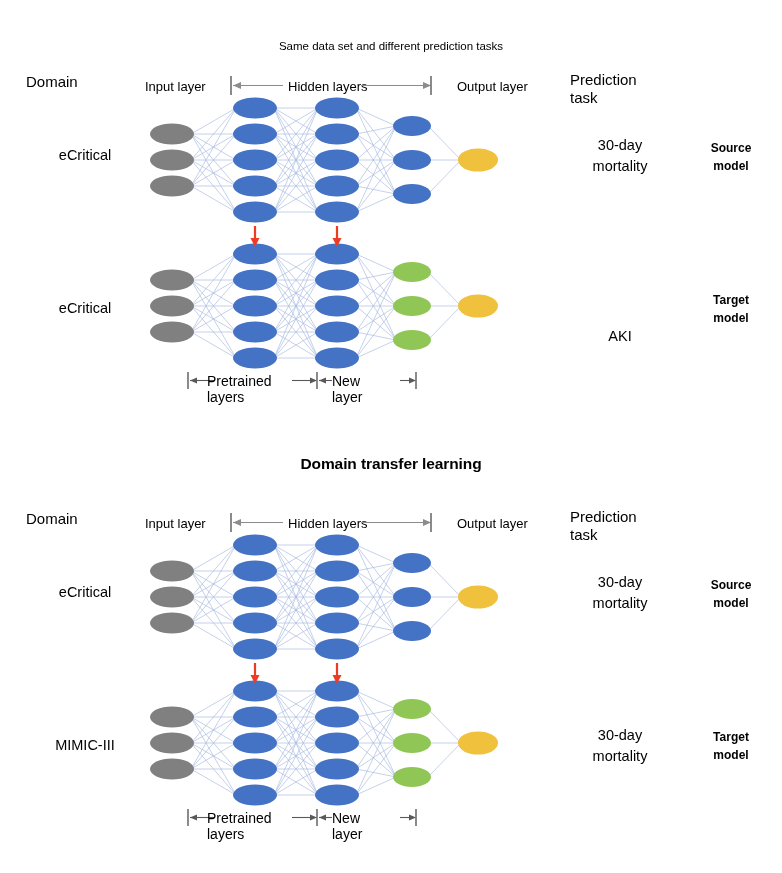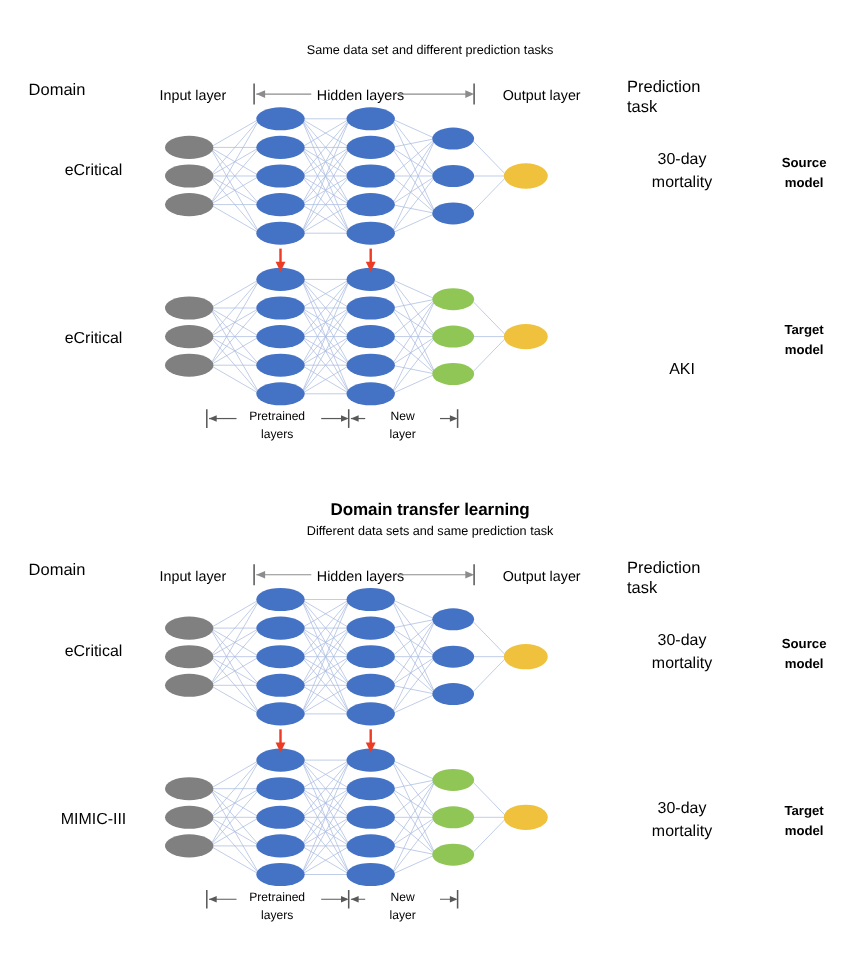--- a/index.html
+++ b/index.html
@@ -65,22 +65,21 @@
     position: absolute;
     font-size: 12px;
     font-weight: bold;
     text-align: center;
     line-height: 1.35;
     white-space: nowrap;
   }
 
   .brklabel {
     position: absolute;
-    font-size: 11px;
-    text-align: center;
+    font-size: 14px;
     line-height: 1.25;
     white-space: nowrap;
   }
 
   svg.net, svg.deco {
     position: absolute;
     left: 0;
     top: 0;
     overflow: visible;
   }
@@ -334,21 +333,20 @@
 
   <div class="brklabel" style="top:373px; left:207px; width:90px;">Pretrained</div>
   <div class="brklabel" style="top:389px; left:207px; width:90px;">layers</div>
   <div class="brklabel" style="top:373px; left:332px; width:68px;">New</div>
   <div class="brklabel" style="top:389px; left:332px; width:68px;">layer</div>
 </div>
 
 <div class="panel" id="panel-domain">
 
   <div class="title" style="top:18px">Domain transfer learning</div>
-  <div class="subtitle" style="top:40px">Different data sets and same prediction task</div>
 
   <div class="hdr-bold" style="top:72px; left:26px; width:118px;">Domain</div>
   <div class="hdr" style="top:79px; left:145px;">Input layer</div>
   <div class="hdr" style="top:79px; left:288px;">Hidden layers</div>
   <div class="hdr" style="top:79px; left:457px;">Output layer</div>
   <div class="hdr-bold" style="top:70px; left:570px; width:100px;">Prediction</div>
   <div class="hdr-bold" style="top:88px; left:570px; width:100px;">task</div>
 
   <svg class="deco" width="782" height="436">
     <line class="tick" x1="231" y1="76" x2="231" y2="95"></line>

